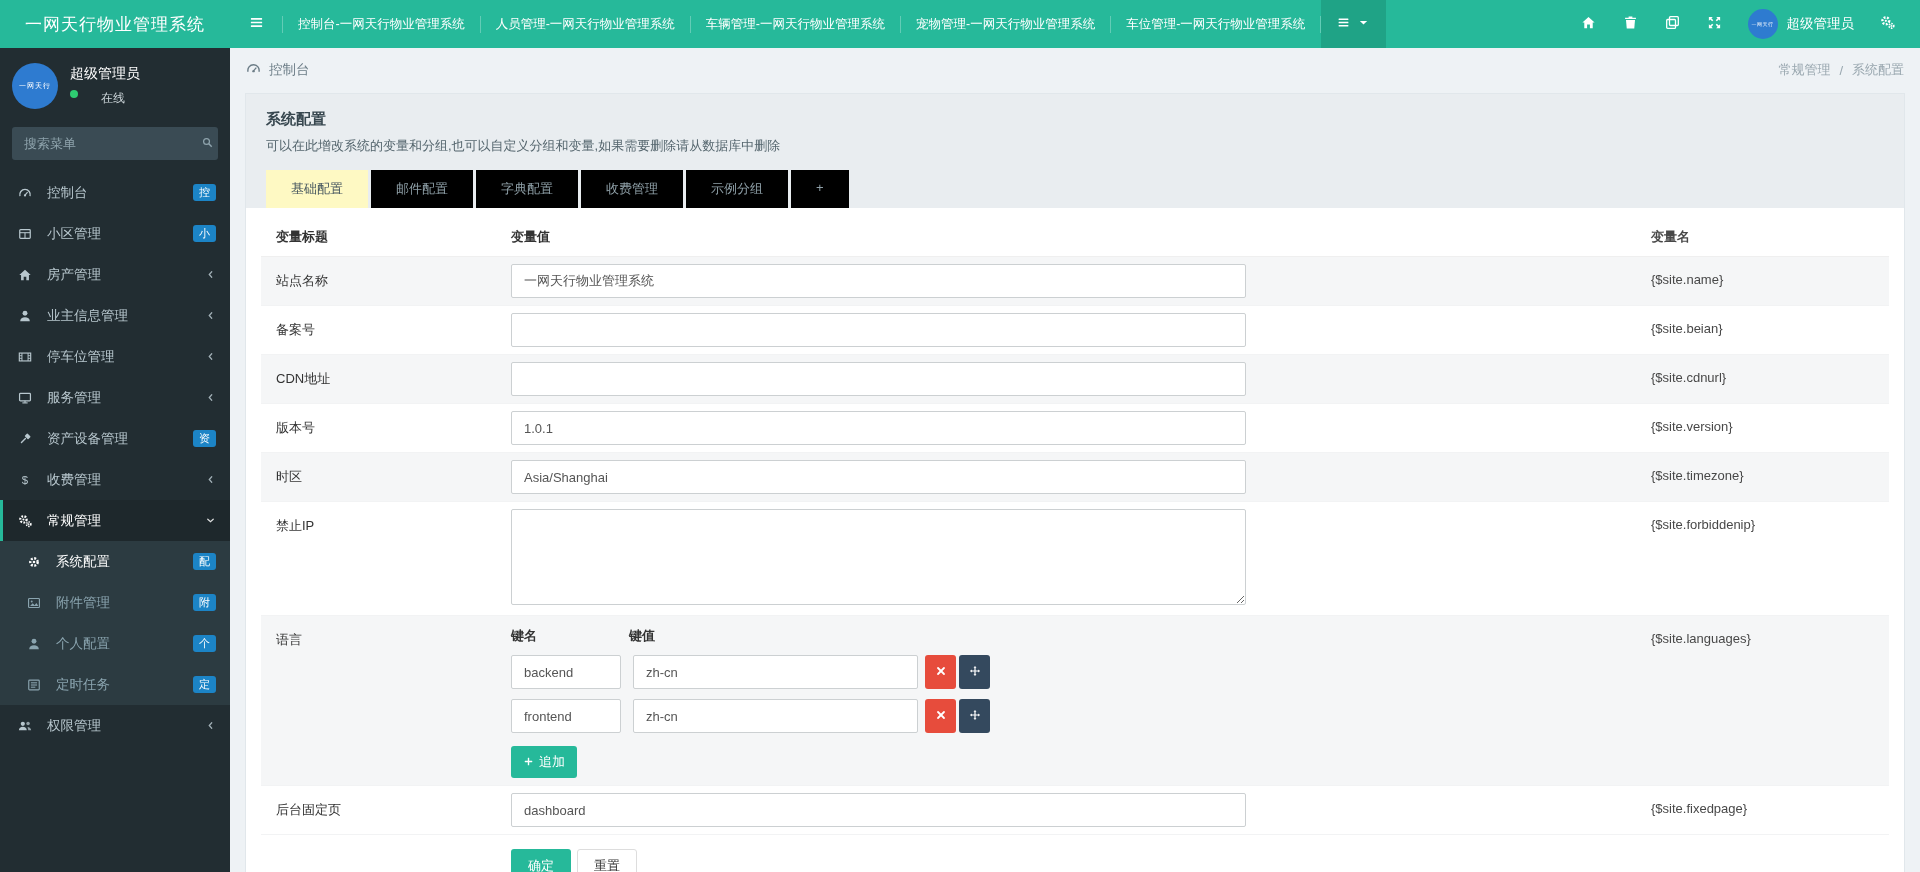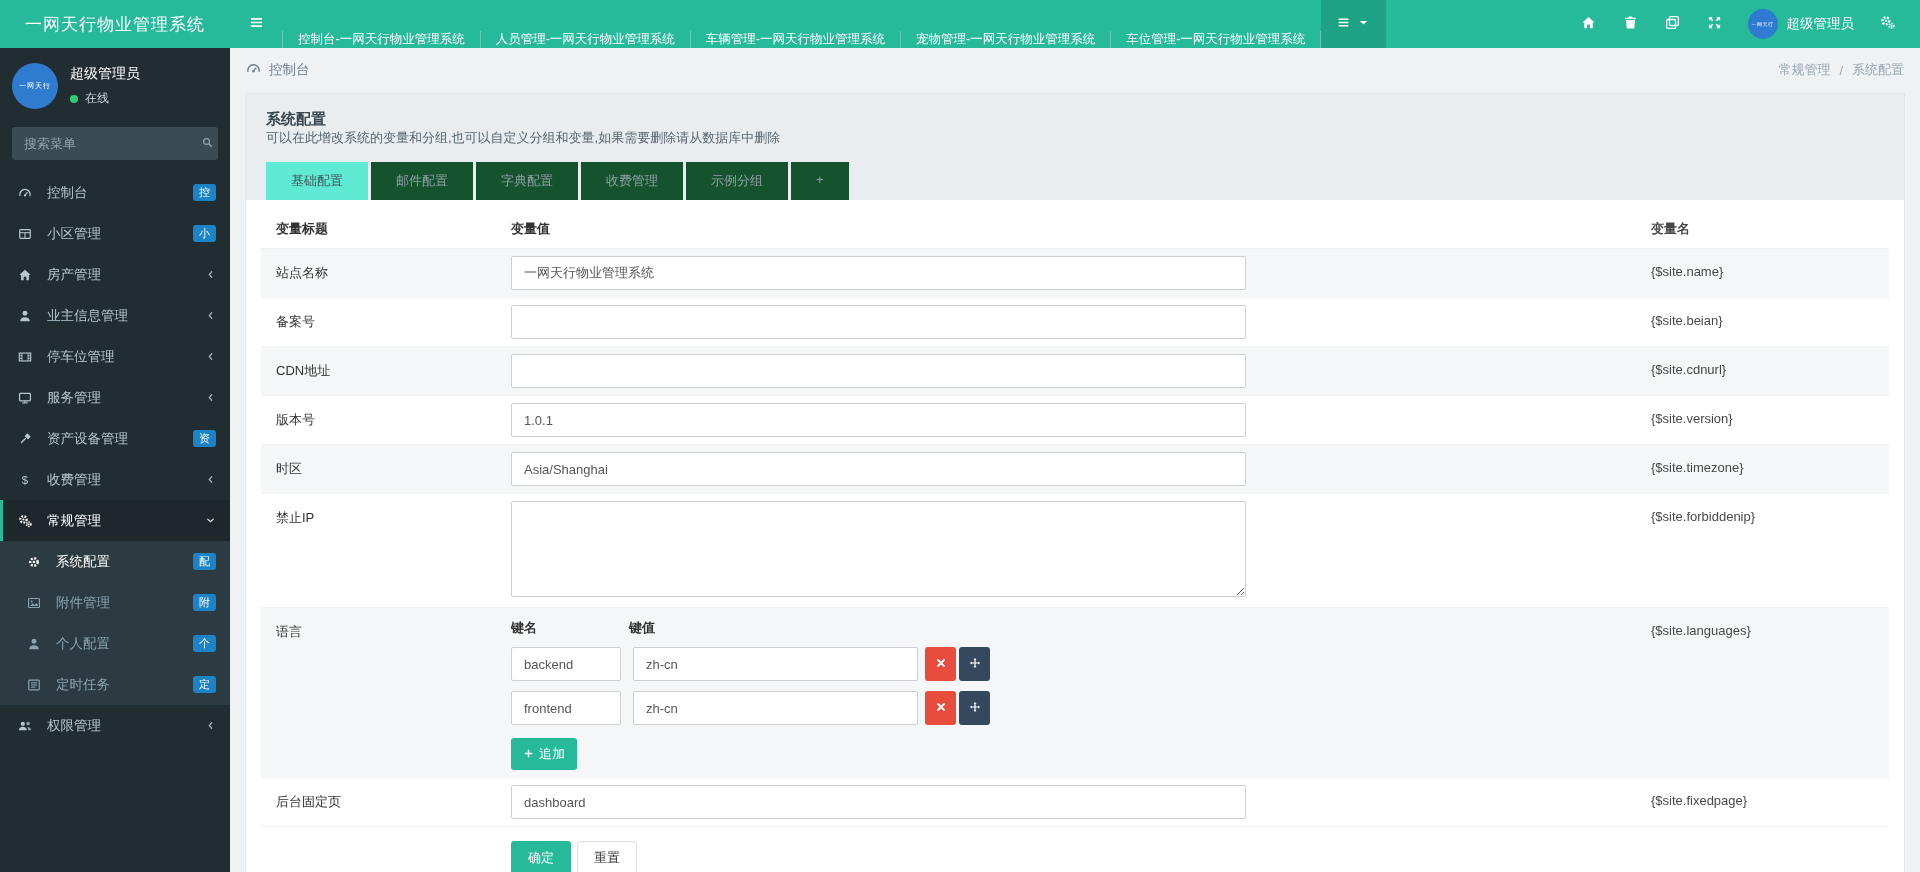--- a/index.html
+++ b/index.html
@@ -4,38 +4,38 @@
 <style>
   *{margin:0;padding:0;box-sizing:border-box}
   html,body{width:1920px;height:872px}
   body{font-family:"Liberation Sans",sans-serif;font-size:13px;color:#333;background:#eef2f5;overflow:hidden;position:relative}
 
   
   .topbar{position:absolute;top:0;left:0;right:0;height:48px;background:#26b99a;display:flex;align-items:stretch;z-index:20}
   .logo{width:230px;color:#fff;font-size:17px;display:flex;align-items:center;justify-content:center;letter-spacing:1px;cursor:pointer}
   .tb-burger{width:52px;display:flex;align-items:center;justify-content:center;color:#fff;cursor:pointer}
   .tb-burger svg{width:15px;height:15px}
-  .tb-tabs{display:flex;align-items:flex-end}
+  .tb-tabs{display:flex;align-items:center}
   .tb-tab{display:flex;align-items:center;padding:0 15px;color:#fff;font-size:12.5px;border-left:1px solid rgba(255,255,255,.28);cursor:pointer;white-space:nowrap}
   .tb-tab:last-child{border-right:1px solid rgba(255,255,255,.28)}
   .tb-dd{display:flex;align-items:center;gap:7px;padding:0 16px;background:#1fa386;color:#fff;cursor:pointer}
   .tb-dd svg{width:13px;height:13px}
   .tb-right{margin-left:auto;display:flex;align-items:center;padding-right:12px}
   .tb-icon{width:42px;height:48px;display:flex;align-items:center;justify-content:center;color:#fff;cursor:pointer}
   .tb-icon svg{width:15px;height:15px}
   .tb-user{display:flex;align-items:center;gap:9px;padding:0 12px;color:#fff;cursor:pointer;font-size:13.5px}
   .avatar{border-radius:50%;background:#2e7bd0;color:#fff;display:flex;align-items:center;justify-content:center;text-align:center;overflow:hidden;flex-shrink:0}
   .avatar.small{width:30px;height:30px;font-size:5px;letter-spacing:.5px}
   .avatar.big{width:46px;height:46px;font-size:7px;letter-spacing:1px}
 
   
   .sidebar{position:absolute;top:48px;left:0;bottom:0;width:230px;background:#222d32;overflow:hidden}
   .user-panel{display:flex;gap:12px;padding:15px 12px 12px;align-items:center}
   .up-name{color:#fff;font-size:14px;margin-bottom:7px}
-  .up-status{color:#cfd8dc;font-size:12px;display:flex;align-items:center;gap:7px}
+  .up-status{color:#cfd8dc;font-size:12px;display:flex;gap:23px}
   .dot{width:8px;height:8px;border-radius:50%;background:#2ecc71}
   .sb-search{margin:6px 12px 12px;display:flex;background:#3a4b54;border-radius:3px;overflow:hidden;height:33px}
   .sb-search input{flex:1;background:transparent;border:none;outline:none;color:#eceff1;font-size:13px;padding:0 12px;font-family:Liberation Serif, serif}
   .sb-search input::placeholder{color:#8fa4ad}
   .sb-search button{background:transparent;border:none;color:#8fa4ad;width:34px;cursor:pointer;display:flex;align-items:center;justify-content:center}
   .sb-search svg{width:13px;height:13px}
   .menu{list-style:none}
   .mi{display:flex;align-items:center;height:41px;padding-right:14px;color:#b8c7ce;cursor:pointer;border-left:3px solid transparent}
   .mi .ico{width:44px;display:flex;align-items:center;justify-content:center;flex-shrink:0}
   .mi .ico svg{width:14px;height:14px}
@@ -50,24 +50,24 @@
   
   .content{position:absolute;left:230px;top:48px;right:0;bottom:0;background:#eef2f5;overflow:hidden}
   .content-header{display:flex;justify-content:space-between;align-items:center;padding:13px 16px 12px}
   .ch-left{display:flex;align-items:center;gap:8px;color:#6c7d87;font-size:13.5px}
   .ch-left svg{width:15px;height:15px}
   .ch-right{color:#99a7af;font-size:13px;display:flex;gap:9px;align-items:center}
 
   .panel{margin:2px 15px 15px;background:#e9edf0;border:1px solid #e1e7eb}
   .panel-head{padding:16px 20px 0}
   .p-title{font-size:15px;font-weight:bold;color:#37474f}
-  .p-desc{font-size:13px;color:#55666e;}
+  .p-desc{font-size:13px;color:#55666e;margin-top:8px}
   .tabs{display:flex;gap:3px;margin-top:15px}
-  .tab{padding:10px 25px;background:#14532d;color:#8fa0a8;font-size:13px;cursor:pointer}
-  .tab.active{background:#5eead4;color:#44555e}
+  .tab{padding:10px 25px;background:#000000;color:#8fa0a8;font-size:13px;cursor:pointer}
+  .tab.active{background:#fef9c3;color:#44555e}
   .panel-body{background:#fff;padding:10px 15px 16px}
 
   .ctable{width:100%}
   .crow{display:flex;align-items:flex-start;border-bottom:1px solid #f2f3f4;padding:7px 0}
   .crow.striped{background:#f5f6f7}
   .chead{font-weight:bold;padding:10px 0;border-bottom:1px solid #efefef}
   .cell-label{width:250px;padding:8px 10px 0 15px;color:#333;flex-shrink:0}
   .chead .cell-label{padding-top:0}
   .cell-value{width:1140px;flex-shrink:0}
   .cell-var{flex:1;padding-top:8px;color:#484848}

